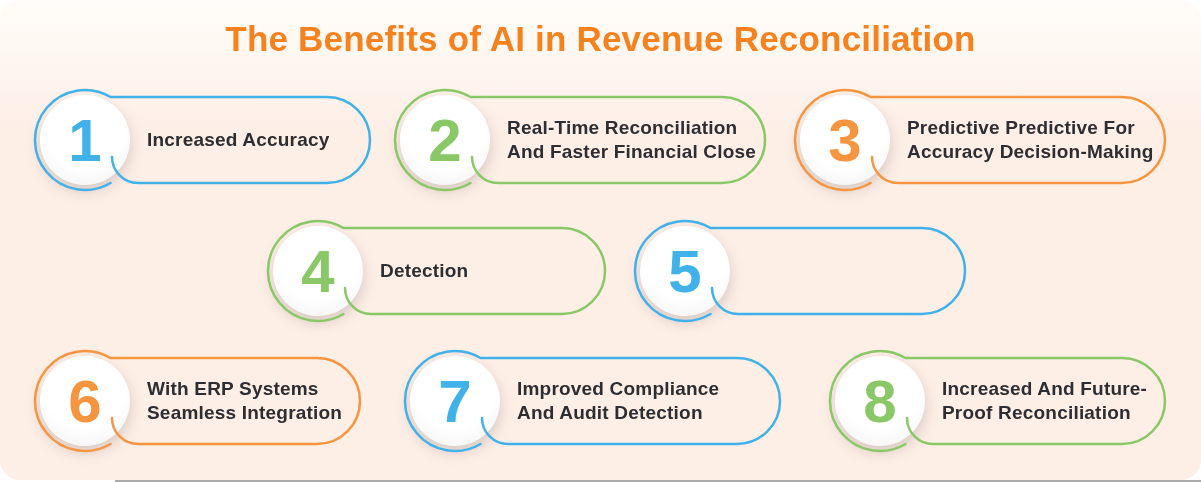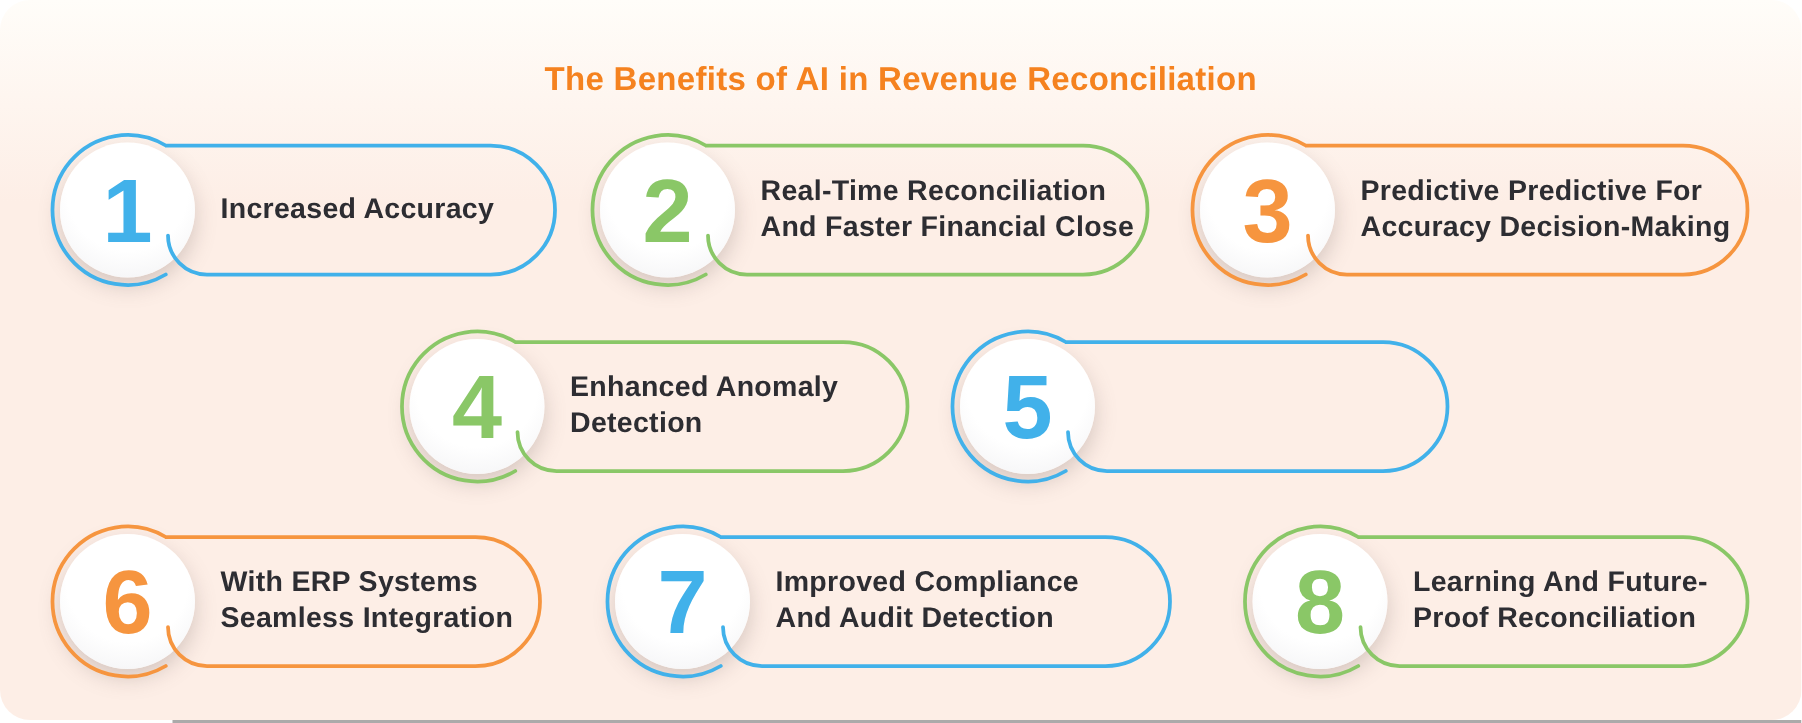--- a/index.html
+++ b/index.html
@@ -8,23 +8,23 @@
     width:1201px;height:482px;
     font-family:"Liberation Sans","DejaVu Sans",sans-serif;
     overflow:hidden;
   }
   .card{
     position:absolute;left:0;top:0;right:0;bottom:2px;
     border-radius:20px;
     background:linear-gradient(180deg,#fffdf9 0%,#fdeee6 28%,#fdeee6 100%);
   }
   .title{
-    position:absolute;left:0;top:40px;width:100%;
+    position:absolute;left:0;top:19px;width:100%;
     text-align:center;
-    font-size:22px;font-weight:800;letter-spacing:.2px;
+    font-size:35px;font-weight:800;letter-spacing:.2px;
     color:#F5821F;
   }
   .benefit{position:absolute;height:94px;}
   .benefit svg{position:absolute;left:0;top:0;overflow:visible;}
   .bubble{
     position:absolute;left:5px;top:2px;width:90px;height:90px;
     border-radius:50%;
     background:radial-gradient(circle at 50% 35%, #ffffff 55%, #f0f0f2 100%);
     box-shadow:0 6px 14px rgba(125,110,105,.30);
   }
@@ -86,21 +86,20 @@
     </div>
   </div>
 
   <div class="benefit" style="left:268px;top:224px;width:341px;">
     <div class="bubble"></div>
     <svg width="341" height="94" viewBox="0 0 341 94">
       <path d="M75.5 90A50 50 0 1 1 75.5 4L294 4A43 43 0 0 1 294 90L103 90A26 26 0 0 1 77 64" fill="none" stroke-width="2.5" stroke-linecap="round" stroke="#8AC767"></path>
       <text class="num-text" x="50" y="68" text-anchor="middle" fill="#8AC767">4</text>
     </svg>
     <div class="label">
-      <span>Enhanced Anomaly</span>
       <span>Detection</span>
     </div>
   </div>
 
   <div class="benefit" style="left:635px;top:224px;width:334px;">
     <div class="bubble"></div>
     <svg width="334" height="94" viewBox="0 0 334 94">
       <path d="M75.5 90A50 50 0 1 1 75.5 4L287 4A43 43 0 0 1 287 90L103 90A26 26 0 0 1 77 64" fill="none" stroke-width="2.5" stroke-linecap="round" stroke="#41B1EA"></path>
       <text class="num-text" x="50" y="68" text-anchor="middle" fill="#41B1EA">5</text>
     </svg>
@@ -132,19 +131,19 @@
     </div>
   </div>
 
   <div class="benefit" style="left:830px;top:354px;width:339px;">
     <div class="bubble"></div>
     <svg width="339" height="94" viewBox="0 0 339 94">
       <path d="M75.5 90A50 50 0 1 1 75.5 4L292 4A43 43 0 0 1 292 90L103 90A26 26 0 0 1 77 64" fill="none" stroke-width="2.5" stroke-linecap="round" stroke="#8AC767"></path>
       <text class="num-text" x="50" y="68" text-anchor="middle" fill="#8AC767">8</text>
     </svg>
     <div class="label">
-      <span>Learning And Future-</span>
+      <span>Increased And Future-</span>
       <span>Proof Reconciliation</span>
     </div>
   </div>
 
   <div class="bottom-rule"></div>
 </div>
 
 </body></html>

